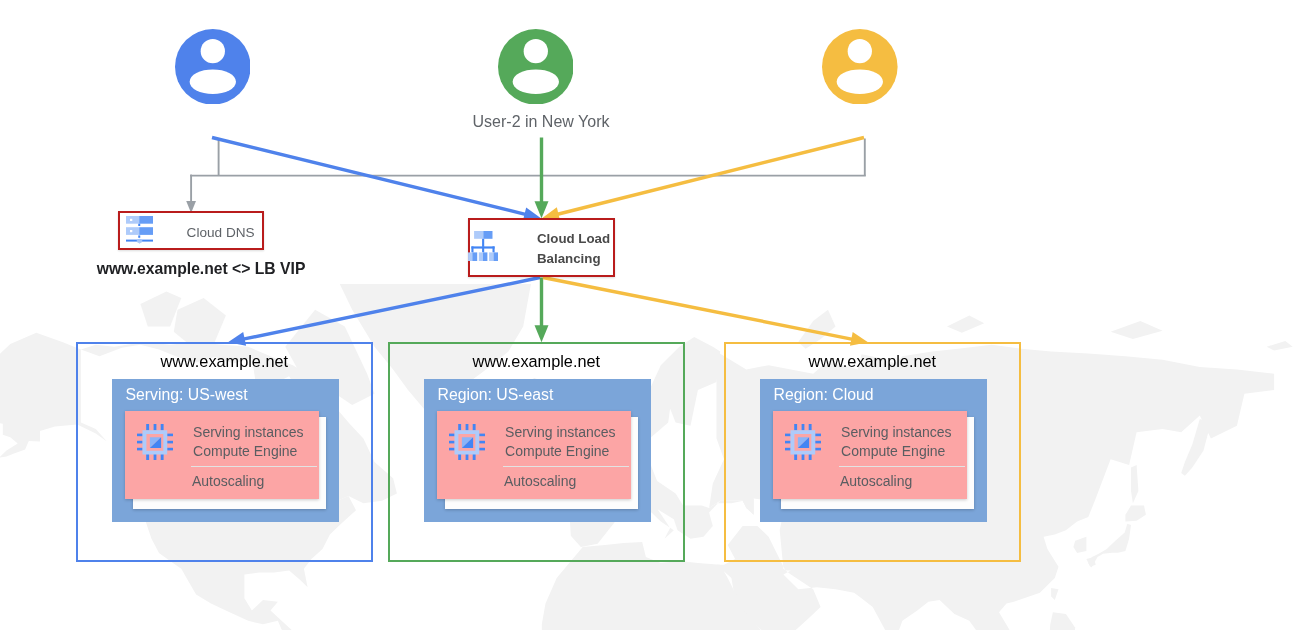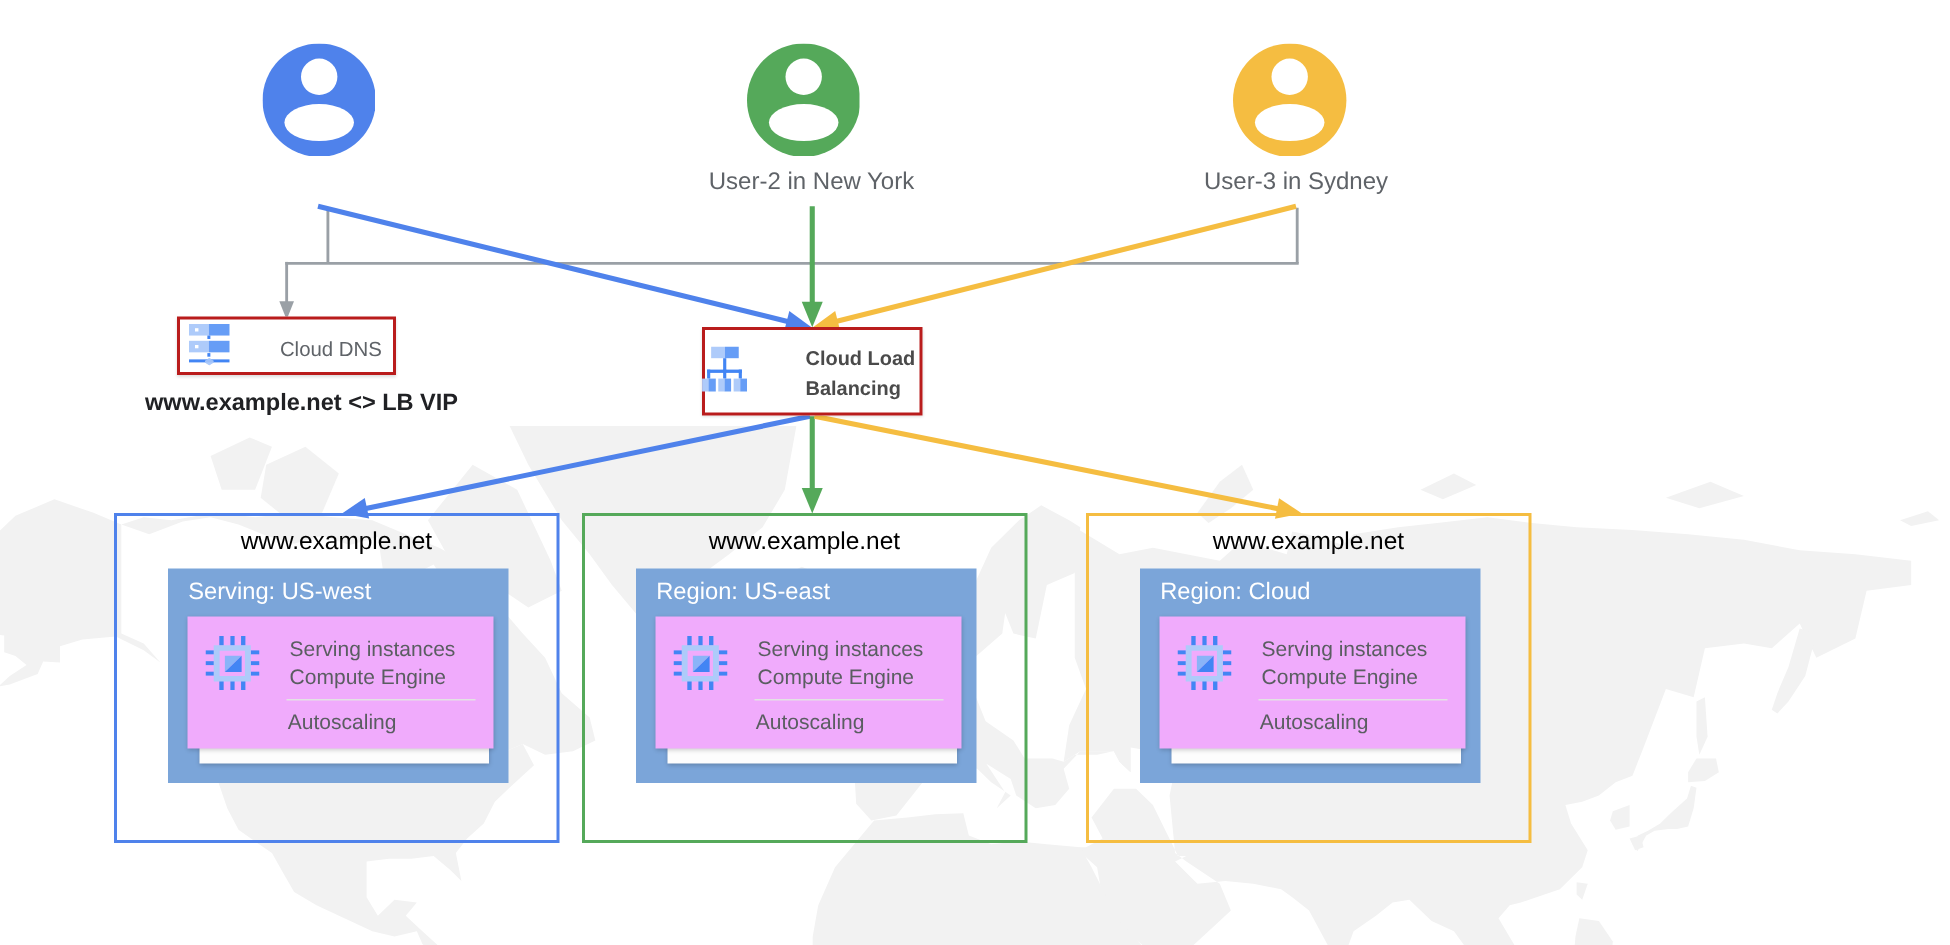--- a/index.html
+++ b/index.html
@@ -18,21 +18,21 @@
   .chip .ic{flex:0 0 auto;display:block;}
   .chip .lb{font-size:14px;color:#5f6368;}
 
   .vip{position:absolute;font-size:15.7px;font-weight:bold;color:#202124;white-space:nowrap;}
 
   .regionbox{position:absolute;background:transparent;box-sizing:border-box;}
   .region-title{position:absolute;left:0;right:0;text-align:center;font-size:16.3px;color:#000000;line-height:18px;}
   .inner{position:absolute;background:#7ba5d9;}
   .inner-title{position:absolute;font-size:15.8px;color:#ffffff;white-space:nowrap;line-height:18px;}
   .card-back{position:absolute;background:#fdfdfd;box-shadow:0 1px 3px rgba(0,0,0,0.22);}
-  .card{position:absolute;background:#f0abfc;box-shadow:0 1px 3px rgba(0,0,0,0.2);padding-left:10px;}
+  .card{position:absolute;background:#fca5a5;box-shadow:0 1px 3px rgba(0,0,0,0.2);}
   .card .divider{position:absolute;height:1px;background:#e3e3e3;}
   .card .t{position:absolute;font-size:14px;color:#5a5d61;white-space:nowrap;}
 </style>
 </head>
 <body>
 
 <div id="stage">
   <svg id="worldmap" viewBox="0 0 1300 630" xmlns="http://www.w3.org/2000/svg">
     <defs>
         <clipPath id="mapclip">
@@ -171,21 +171,20 @@
   <div class="avatar" style="left:822.1px;top:28.8px;">
     <svg viewBox="0 0 76 76" width="75.6" height="75.6">
       <circle cx="38" cy="38" r="38" fill="#f5bd41"></circle>
       <circle cx="38" cy="22.3" r="12.2" fill="#ffffff"></circle>
       <clipPath id="avclip3">
           <circle cx="38" cy="38" r="38"></circle>
         </clipPath>
       <ellipse cx="38" cy="53" rx="23.3" ry="12.4" fill="#ffffff" clip-path="url(#avclip3)"></ellipse>
     </svg>
   </div>
-  <div class="user-label" style="left:714px;top:113px;width:300px;">User-3 in Sydney</div>
 
   <div class="regionbox" style="left:76px;top:342px;width:296.5px;height:220px;border:2.6px solid #4f82eb;">
     <div class="region-title" style="top:8.0px;">www.example.net</div>
     <div class="inner" style="left:33.5px;top:34.5px;width:227.8px;height:143px;">
       <div class="inner-title" style="left:14.0px;top:7.0px;">Serving: US-west</div>
       <div class="card-back" style="left:21.4px;top:38.1px;width:193.2px;height:92px;"></div>
       <div class="card" style="left:13.4px;top:32.5px;width:193.9px;height:88.1px;">
         <svg class="ce" style="position:absolute;left:12.1px;top:12.8px;" width="36" height="36.1" viewBox="0 0 36 36.1">
           <rect x="9.2" y="0" width="2.9" height="6.4" fill="#4285f4"></rect>
           <rect x="16.6" y="0" width="2.8" height="6.4" fill="#4285f4"></rect>

